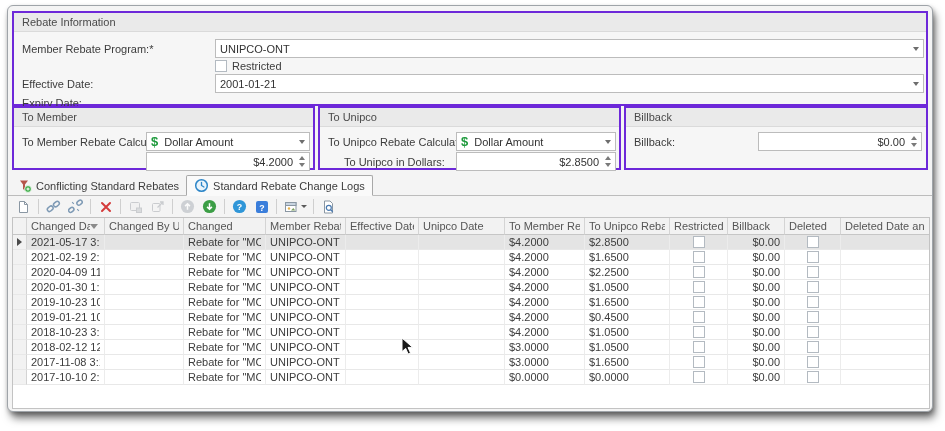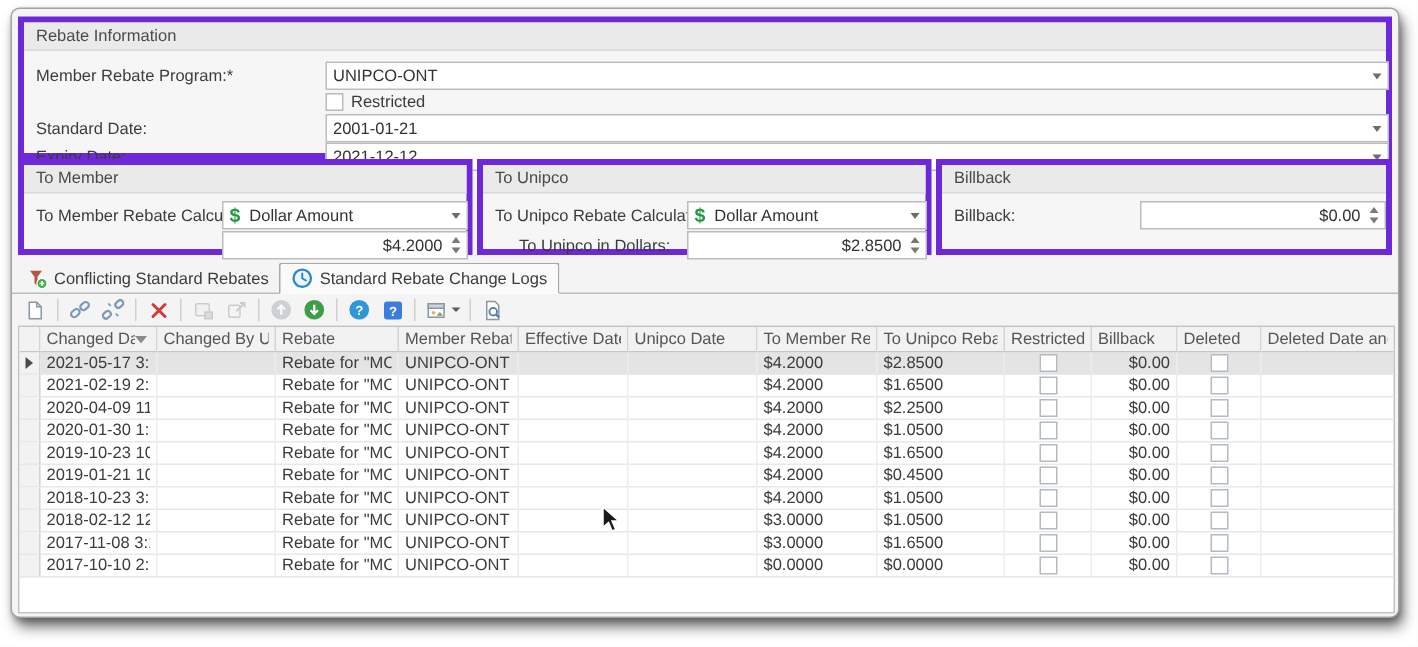--- a/index.html
+++ b/index.html
@@ -3,21 +3,21 @@
 <meta charset="utf-8">
 <style>
   * { margin:0; padding:0; box-sizing:border-box; }
   html,body { width:945px; height:431px; background:#ffffff; overflow:hidden;
               font-family:"Liberation Sans", sans-serif; }
   .window { position:absolute; left:7px; top:5px; width:926px; height:407px;
             background:#f4f4f4; border:1px solid #9fa4a9; border-radius:6px;
             box-shadow:3px 7px 9px -1px rgba(0,0,0,.55), 1px 2px 4px rgba(0,0,0,.25);
             overflow:hidden; }
   
-  .group { position:absolute; background:#f6f6f6; border:4px solid #6d28d9; }
+  .group { position:absolute; background:#f6f6f6; border:2px solid #6d28d9; }
   .group-header { height:19px; background:#eaeaea; border-bottom:1px solid #dadada;
                   font-size:11px; color:#4a4a4a; line-height:19px; padding:0 8px; }
   .lbl { position:absolute; font-size:11px; color:#3c3c3c; line-height:18px; white-space:nowrap; }
   .combo, .spin-edit { position:absolute; height:19px; background:#fff; border:1px solid #bcbcbc;
            display:flex; align-items:center; font-size:11px; color:#333; padding:0 4px; }
   .combo-value { flex:1; white-space:nowrap; overflow:hidden; }
   .dd-arrow { width:0; height:0; border-left:3.5px solid transparent; border-right:3.5px solid transparent;
               border-top:4px solid #6d6d6d; margin-left:4px; }
   .dollar { color:#1f9a3d; font-weight:bold; font-size:13px; margin-right:6px; }
   .spin-value { flex:1; text-align:right; padding-right:4px; }
@@ -77,30 +77,26 @@
     <div class="group-header">Rebate Information</div>
     <div class="lbl" style="left:8px; top:27px;">Member Rebate Program:*</div>
     <div class="combo" style="left:201px; top:26px; width:709px;">
       <span class="combo-value">UNIPCO-ONT</span>
       <span class="dd-arrow"></span>
     </div>
     <div class="restricted-row" style="left:201px; top:47px;">
       <span class="checkbox"></span>
       <span>Restricted</span>
     </div>
-    <div class="lbl" style="left:8px; top:62px;">Standard Date:</div>
+    <div class="lbl" style="left:8px; top:62px;">Effective Date:</div>
     <div class="combo" style="left:201px; top:61px; width:709px;">
       <span class="combo-value">2001-01-21</span>
       <span class="dd-arrow"></span>
     </div>
     <div class="lbl" style="left:8px; top:81px;">Expiry Date:</div>
-    <div class="combo" style="left:201px; top:80px; width:709px;">
-      <span class="combo-value">2021-12-12</span>
-      <span class="dd-arrow"></span>
-    </div>
   </div>
 
   <div class="group" style="left:4px; top:100px; width:303px; height:64px;">
     <div class="group-header">To Member</div>
     <div class="lbl" style="left:8px; top:25px;">To Member Rebate Calculation Type:</div>
     <div class="combo" style="left:132px; top:24px; width:164px;">
       <span class="dollar">$</span>
       <span class="combo-value">Dollar Amount</span>
       <span class="dd-arrow"></span>
     </div>
@@ -283,21 +279,21 @@
       <div class="g-row header">
         <div class="g-cell ind" style="width: 14px;"></div>
         <div class="g-cell" style="width: 78px;">
           <span style="overflow: hidden; white-space: nowrap;">Changed Date...</span>
           <span class="sort-desc"></span>
         </div>
         <div class="g-cell" style="width: 79px;">
           <span style="overflow: hidden; white-space: nowrap;">Changed By User</span>
         </div>
         <div class="g-cell" style="width: 82px;">
-          <span style="overflow: hidden; white-space: nowrap;">Rebate</span>
+          <span style="overflow: hidden; white-space: nowrap;">Changed</span>
         </div>
         <div class="g-cell" style="width: 80px;">
           <span style="overflow: hidden; white-space: nowrap;">Member Rebate...</span>
         </div>
         <div class="g-cell" style="width: 73px;">
           <span style="overflow: hidden; white-space: nowrap;">Effective Date</span>
         </div>
         <div class="g-cell" style="width: 86px;">
           <span style="overflow: hidden; white-space: nowrap;">Unipco Date</span>
         </div>

